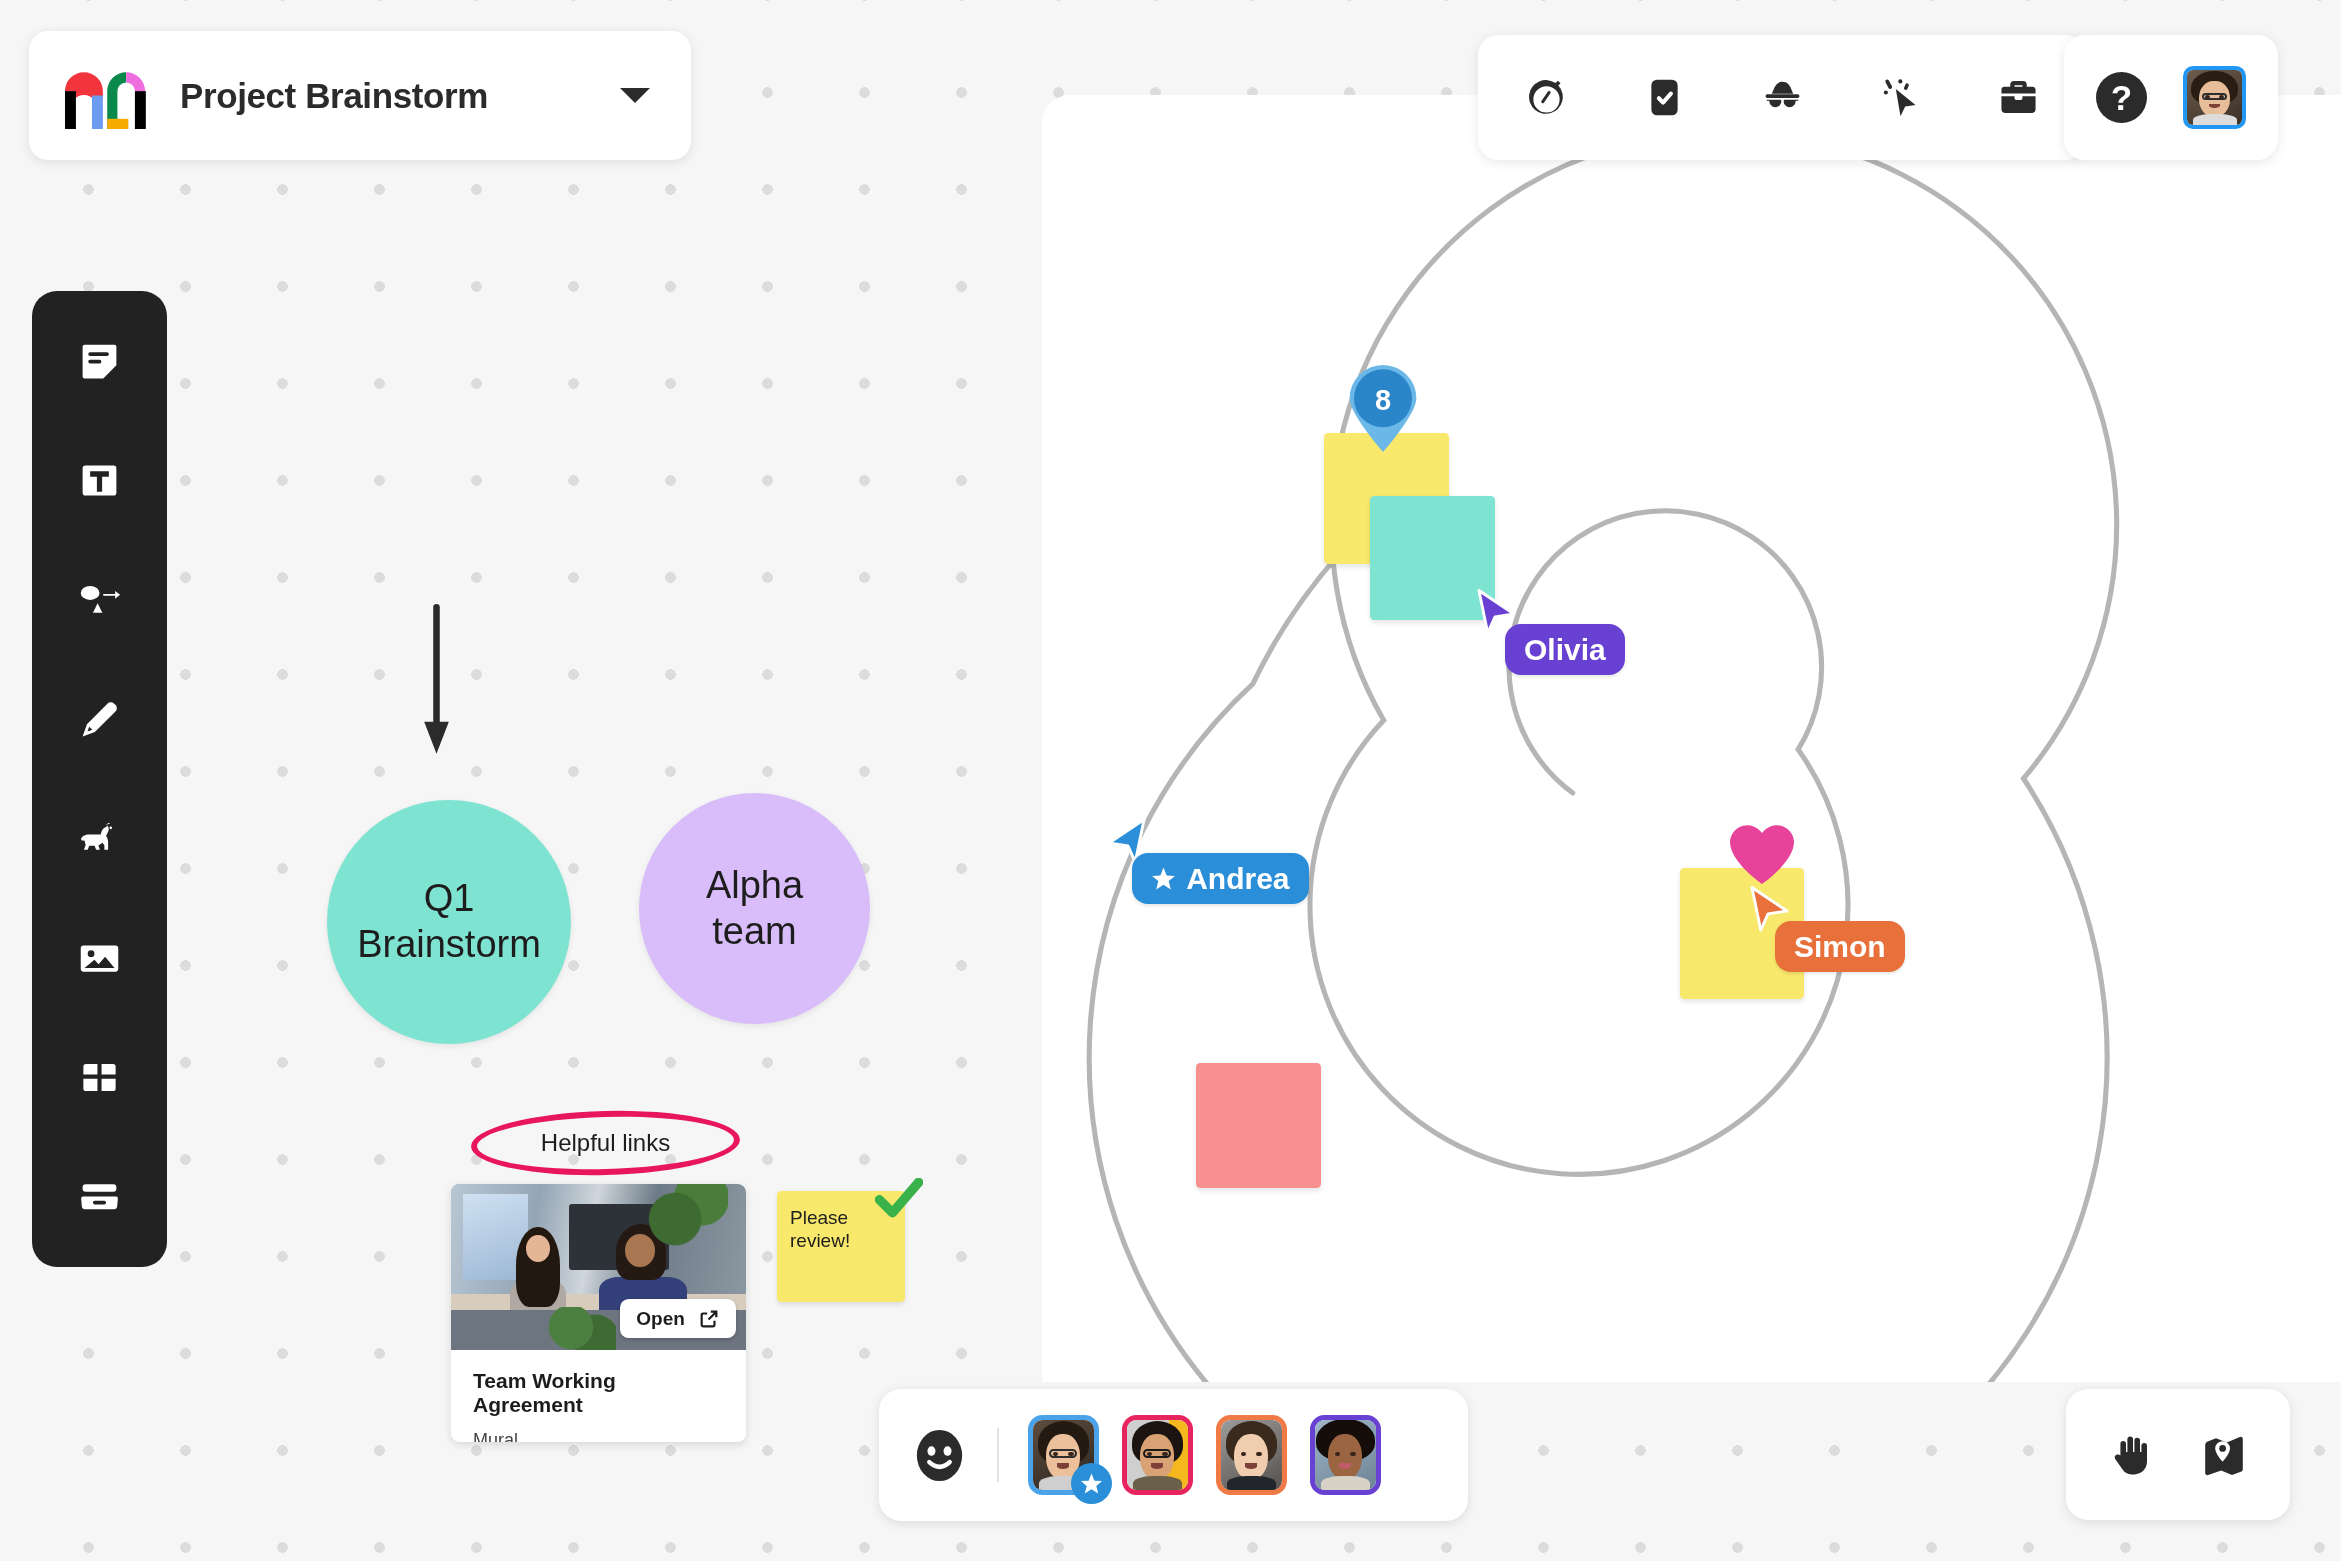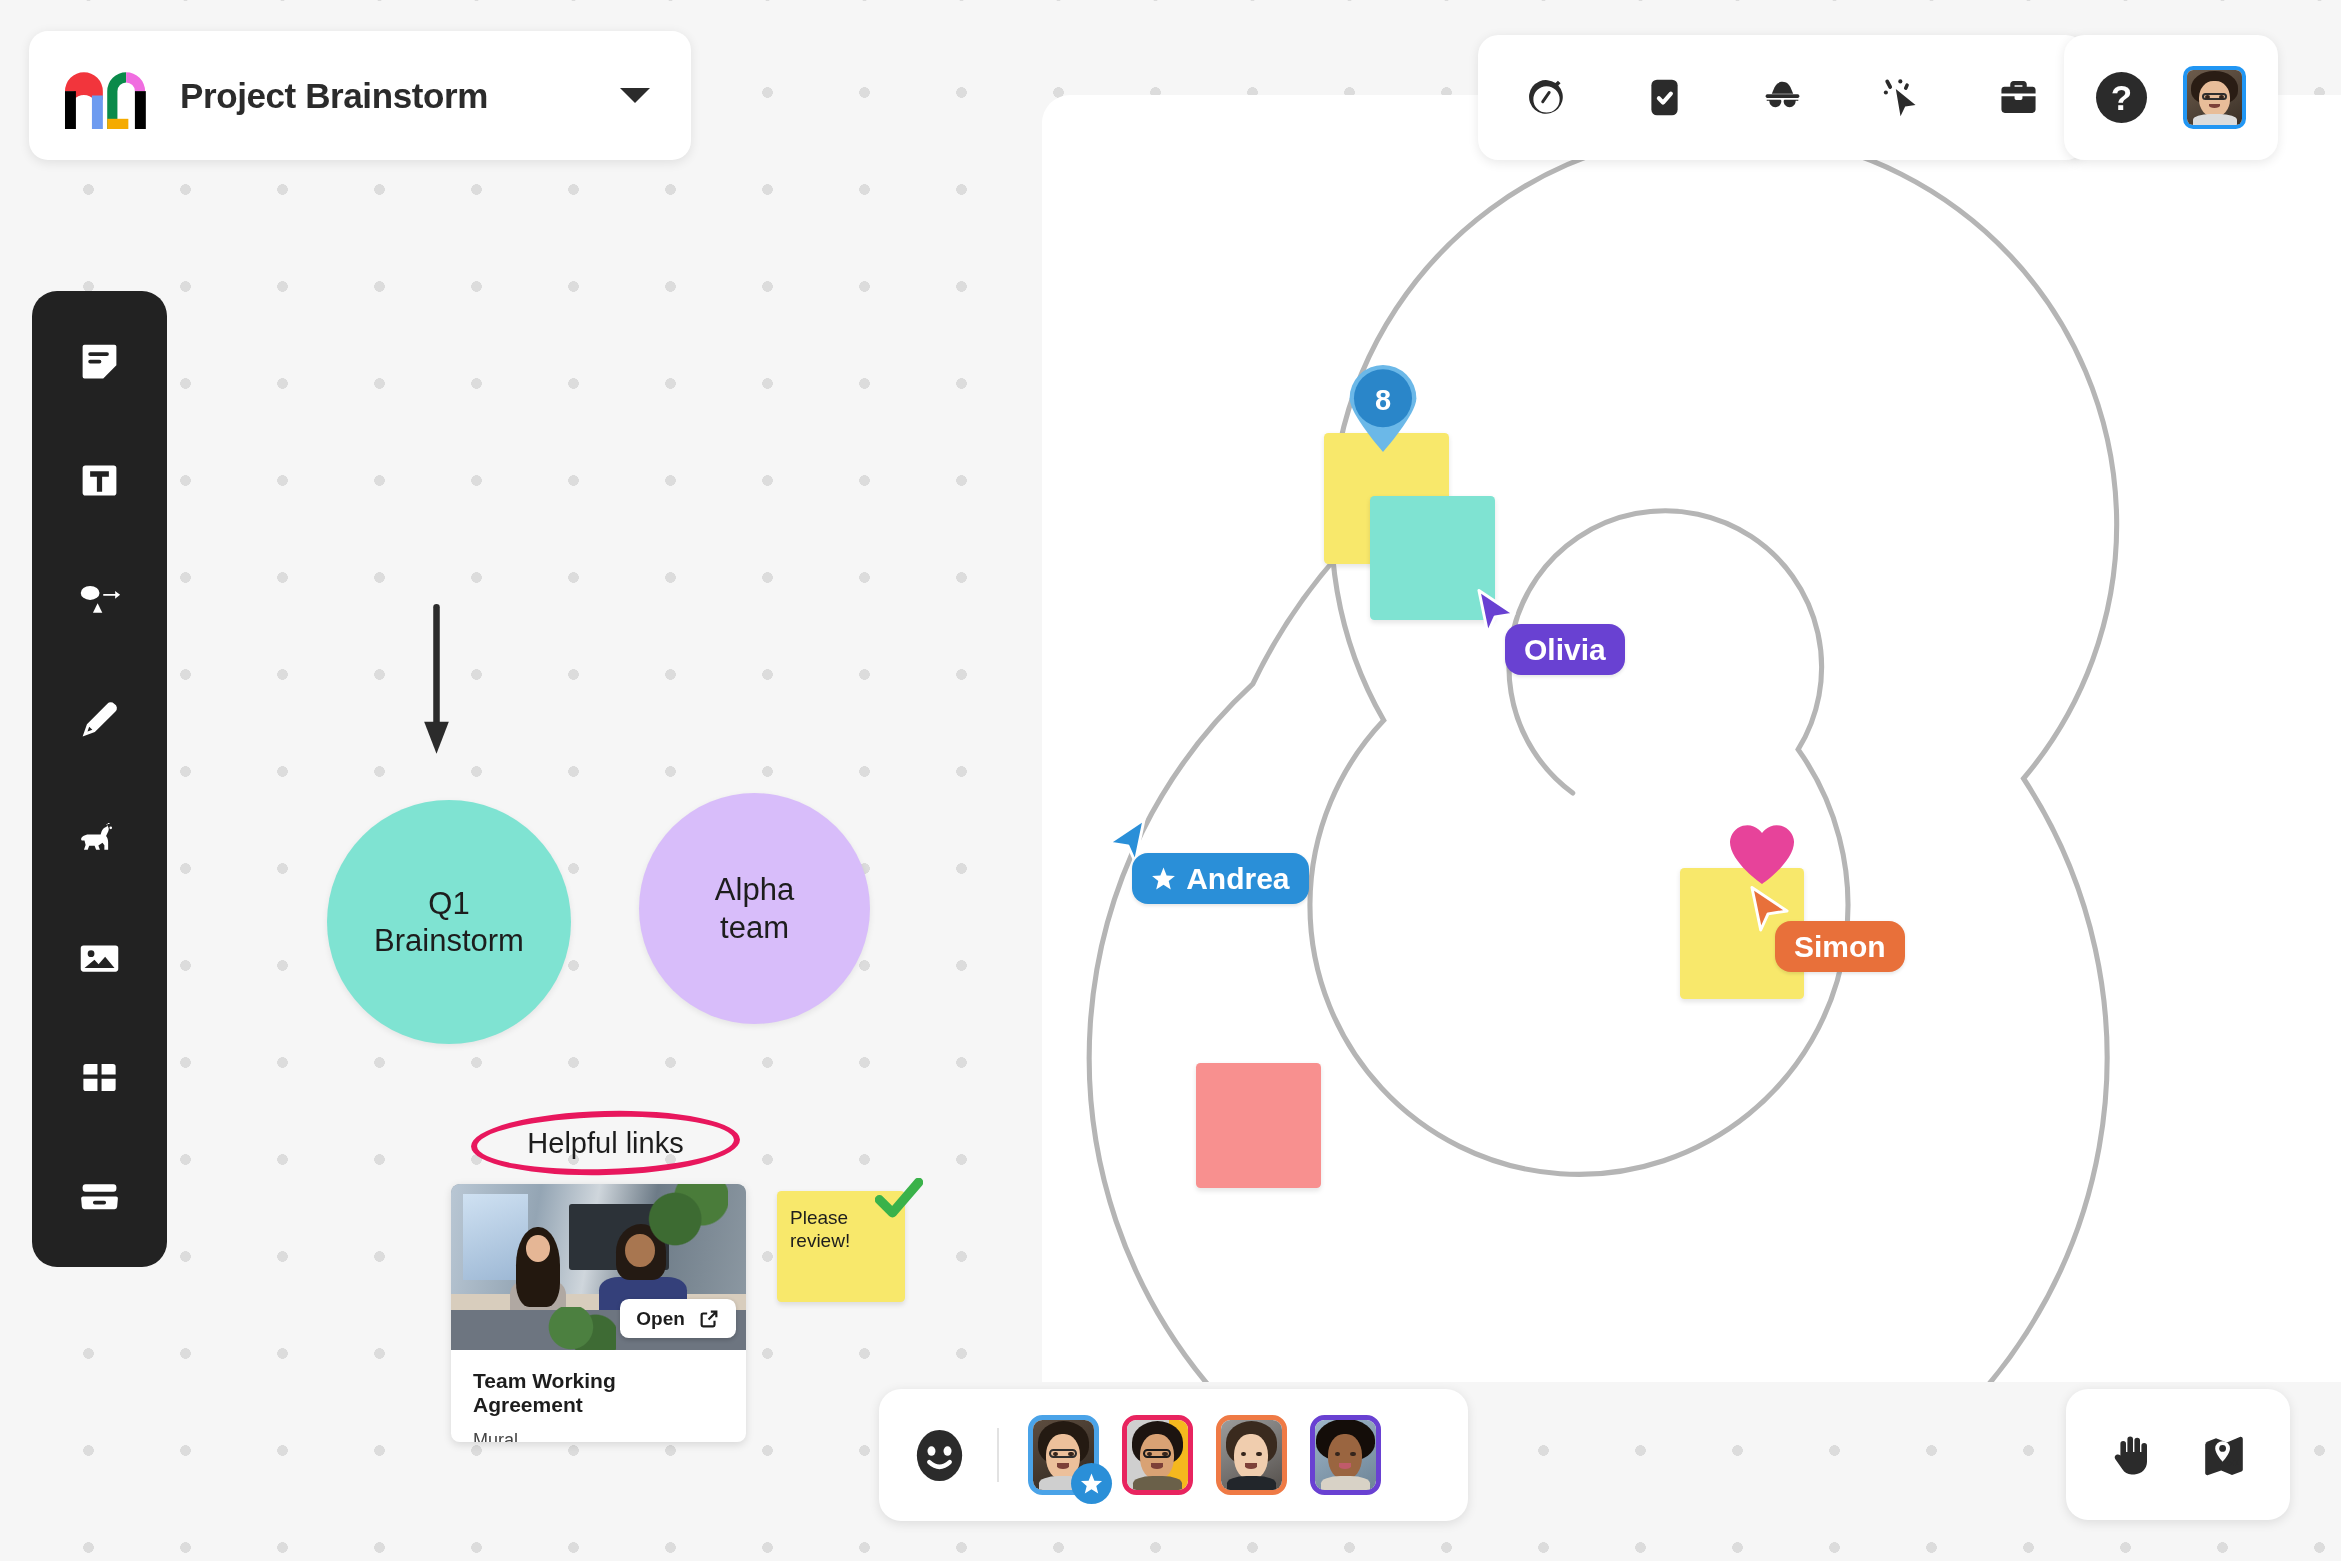--- a/index.html
+++ b/index.html
@@ -151,35 +151,35 @@
 
   
   .connector-arrow { position: absolute; left: 422px; top: 604px; width: 29px; height: 153px; }
 
   
   .shape-circle {
     position: absolute;
     border-radius: 50%;
     display: flex; align-items: center; justify-content: center;
     text-align: center;
-    font-size: 31px; line-height: 1.2; color: #1d1d1d;
+    font-size: 38px; line-height: 1.2; color: #1d1d1d;
     font-weight: 400;
     box-shadow: 0 2.2px 6.5px rgba(0,0,0,.08);
   }
   .circle-q1 { left: 327px; top: 800px; width: 244px; height: 244px; background: #7fe3d2; }
   .circle-alpha { left: 639px; top: 793px; width: 231px; height: 231px; background: #d8bdfa; }
 
   
   .helpful-wrap {
     position: absolute; left: 471px; top: 1111px;
     width: 269px; height: 64px;
     display: flex; align-items: center; justify-content: center;
   }
   .helpful-label {
-    font-size: 29px; color: #1d1d1d; white-space: nowrap; z-index: 2;
+    font-size: 24px; color: #1d1d1d; white-space: nowrap; z-index: 2;
   }
   .ink-ellipse {
     position: absolute; left: 0; top: 0; width: 269px; height: 64px;
     border: 6.5px solid #e8175d;
     border-radius: 50%;
     transform: rotate(-1.5deg);
     z-index: 1;
   }
 
   

